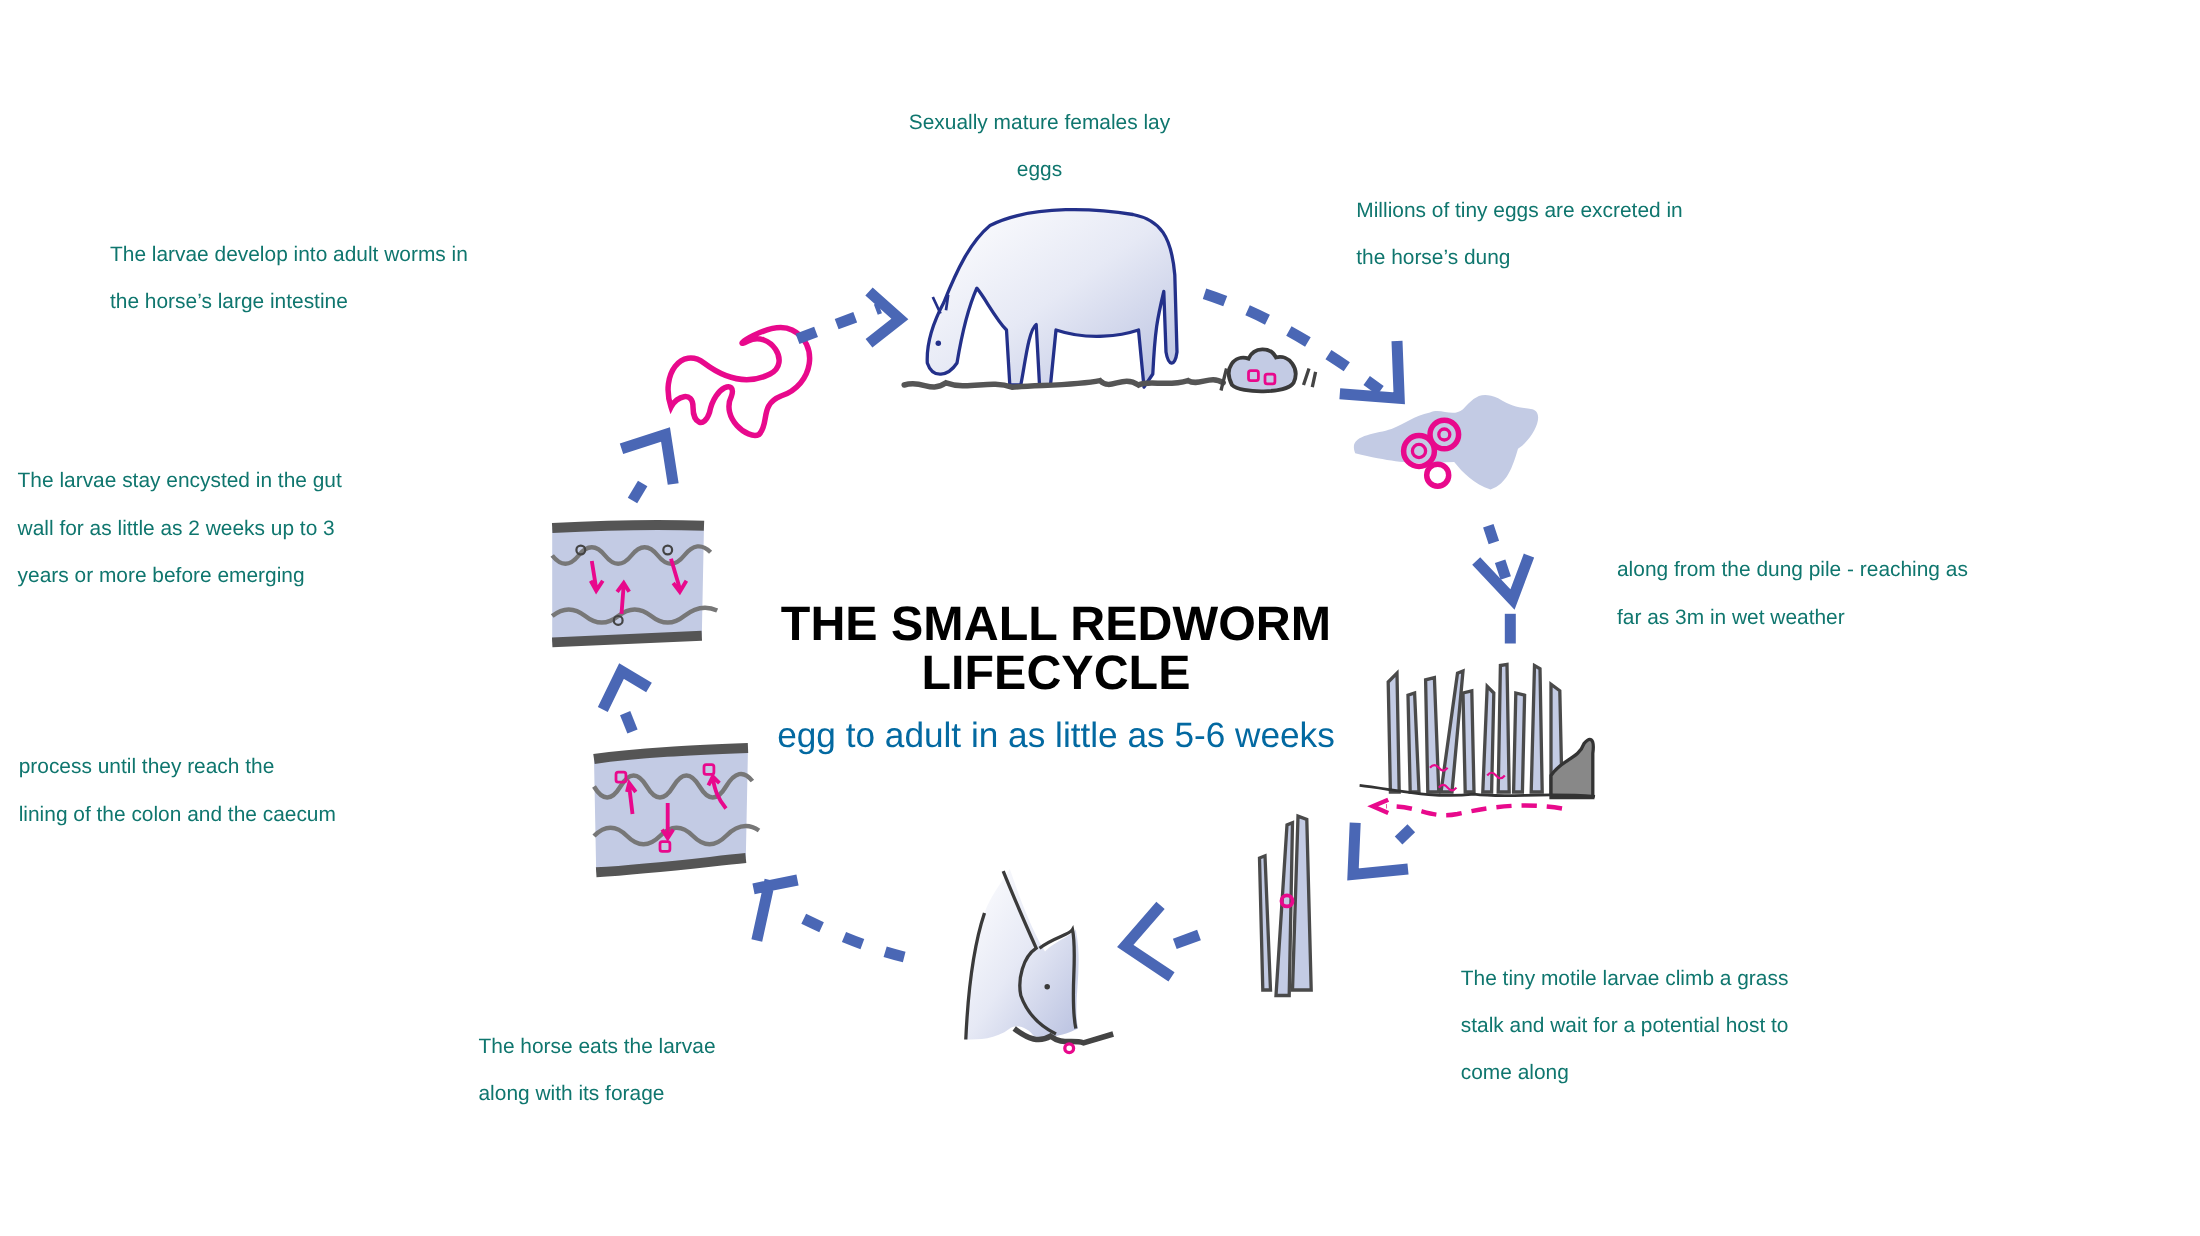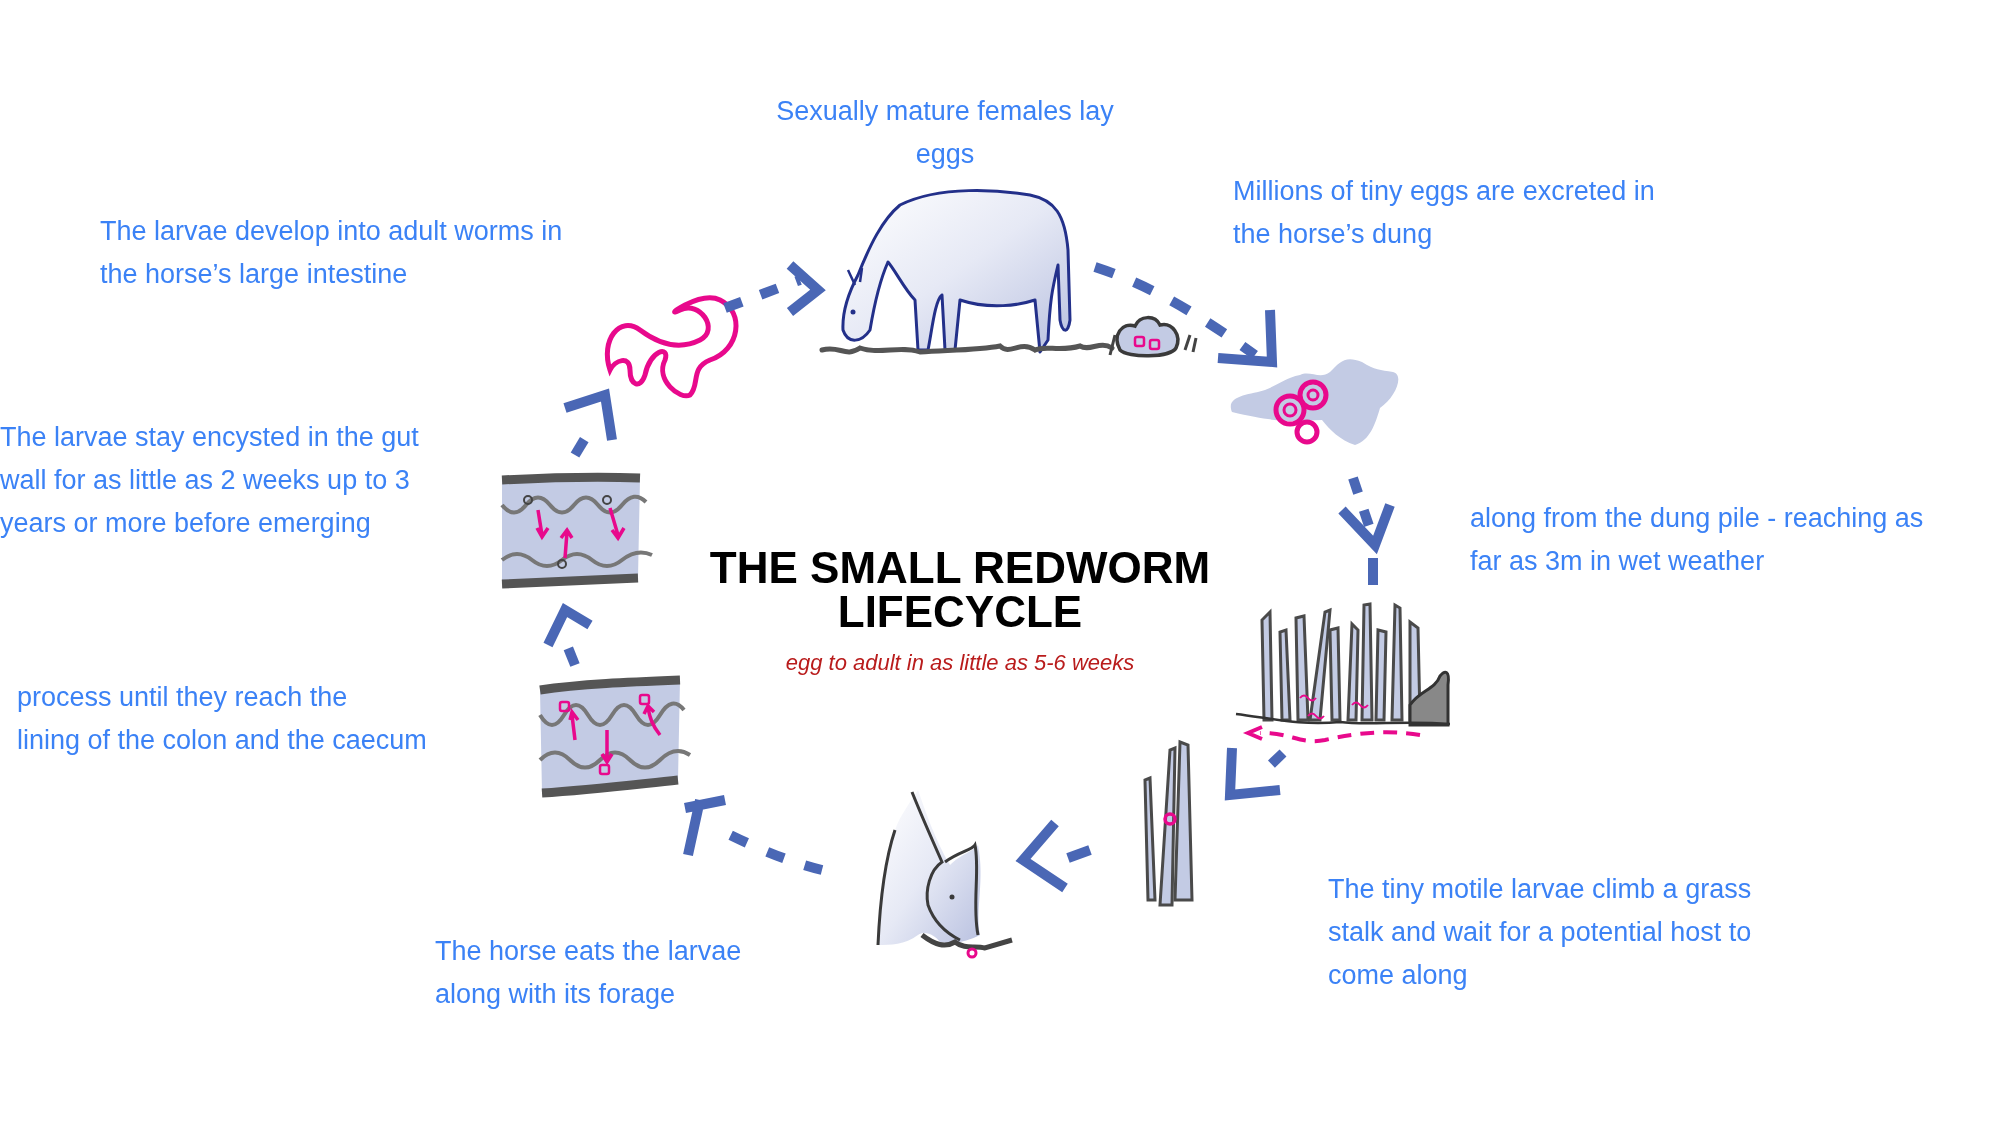--- a/index.html
+++ b/index.html
@@ -1,26 +1,26 @@
 <!DOCTYPE html>
 <html><head>
 <meta charset="utf-8">
 <style>
   html, body { margin:0; padding:0; background:#ffffff; }
   body { width:2000px; height:1124px; position:relative; overflow:hidden;
          font-family:"Liberation Sans", sans-serif; }
-  .caption { position:absolute; color:#3b82f6; font-size:27px; line-height:43px; white-space:nowrap; }
+  .caption { position:absolute; color:#0f766e; font-size:19px; line-height:43px; white-space:nowrap; }
   .caption.right { text-align:left; }
   .caption.center { text-align:center; }
   .caption span { display:block; }
   #title { position:absolute; left:700px; top:546px; width:520px; text-align:center;
            color:#000000; font-weight:bold; font-size:44px; line-height:44px; }
   #title span { display:block; }
   #subtitle { position:absolute; left:700px; top:650px; width:520px; text-align:center;
-              color:#b91c1c; font-size:22px;font-style:italic; }
+              color:#0369a1; font-size:32px; }
   svg#art { position:absolute; left:0; top:0; }
 </style>
 </head>
 <body>
 
 <svg id="art" width="2000" height="1124" viewBox="0 0 2000 1124" xmlns="http://www.w3.org/2000/svg">
   <defs>
     <linearGradient id="horseGrad" x1="0" y1="0" x2="1" y2="1">
       <stop offset="0" stop-color="#ffffff"></stop>
       <stop offset="0.5" stop-color="#e6e9f5"></stop>
@@ -168,21 +168,21 @@
 <div class="caption right" style="left:435px; top:930px; width:400px;">
   <span>The horse eats the larvae</span>
   <span>along with its forage</span>
 </div>
 
 <div class="caption right" style="left:17px; top:676px; width:480px;">
   <span>process until they reach the</span>
   <span>lining of the colon and the caecum</span>
 </div>
 
-<div class="caption right" style="left:0px; top:416px; width:480px;">
+<div class="caption right" style="left:16px; top:416px; width:480px;">
   <span>The larvae stay encysted in the gut</span>
   <span>wall for as little as 2 weeks up to 3</span>
   <span>years or more before emerging</span>
 </div>
 
 <div class="caption right" style="left:100px; top:210px; width:550px;">
   <span>The larvae develop into adult worms in</span>
   <span>the horse’s large intestine</span>
 </div>
 

